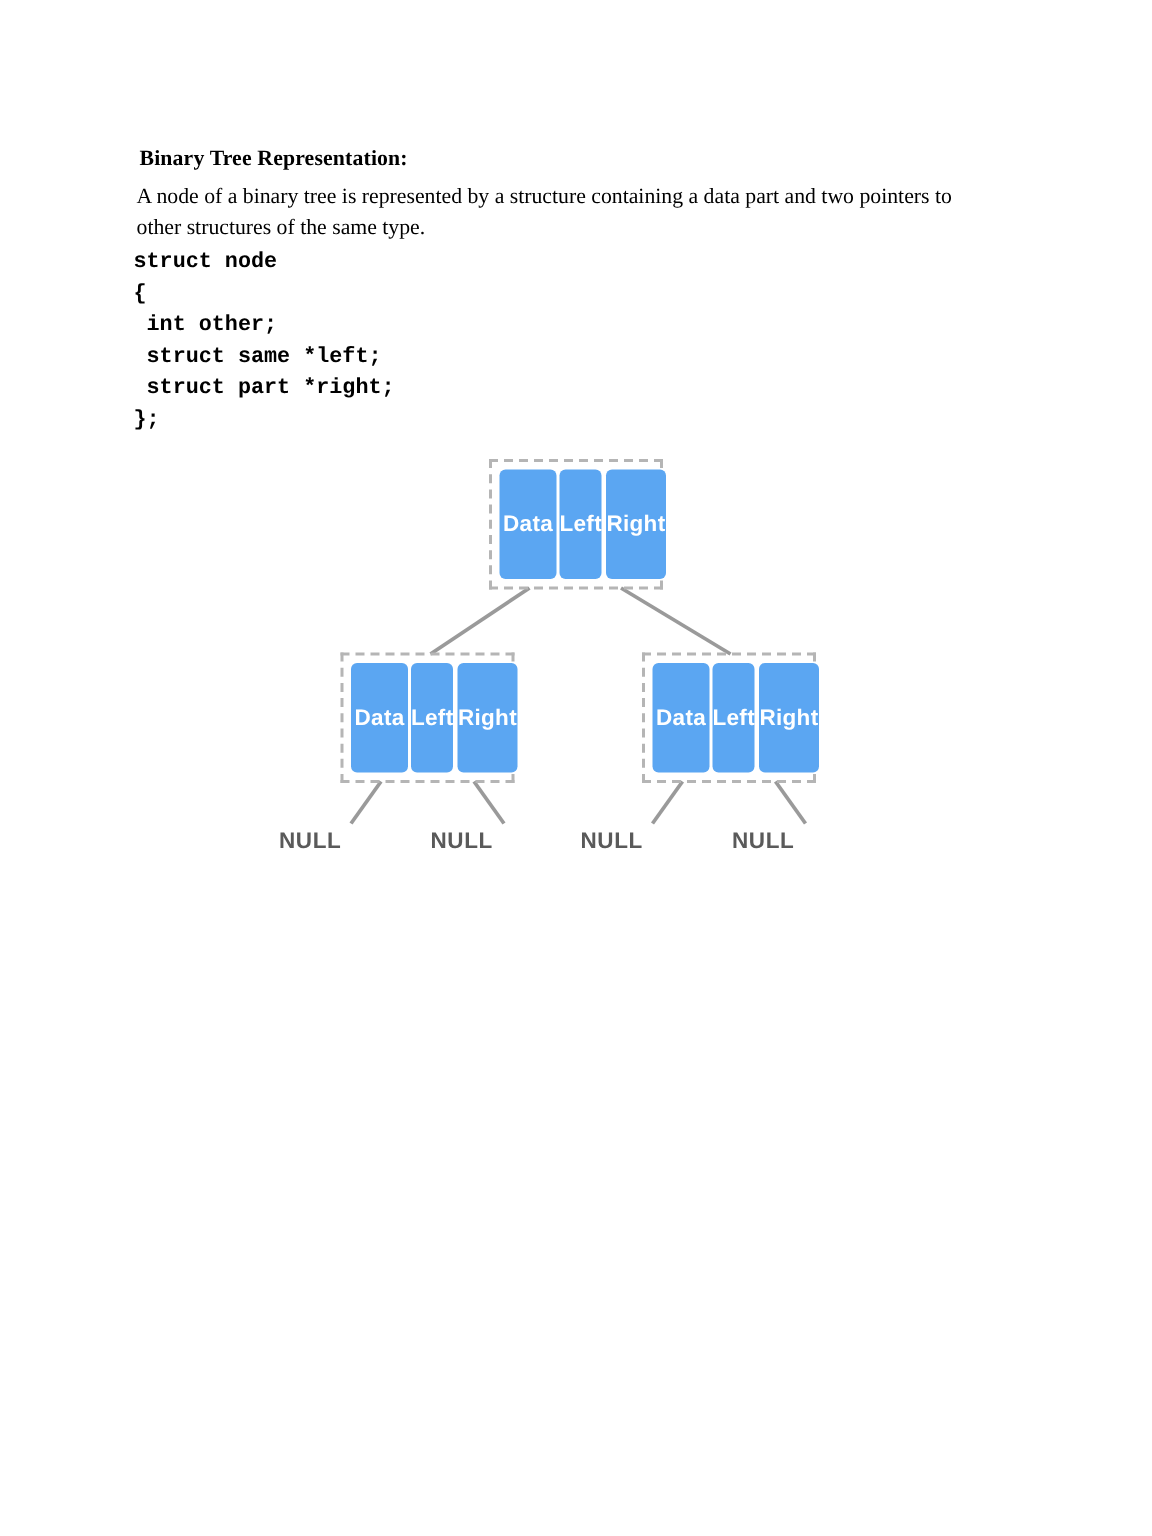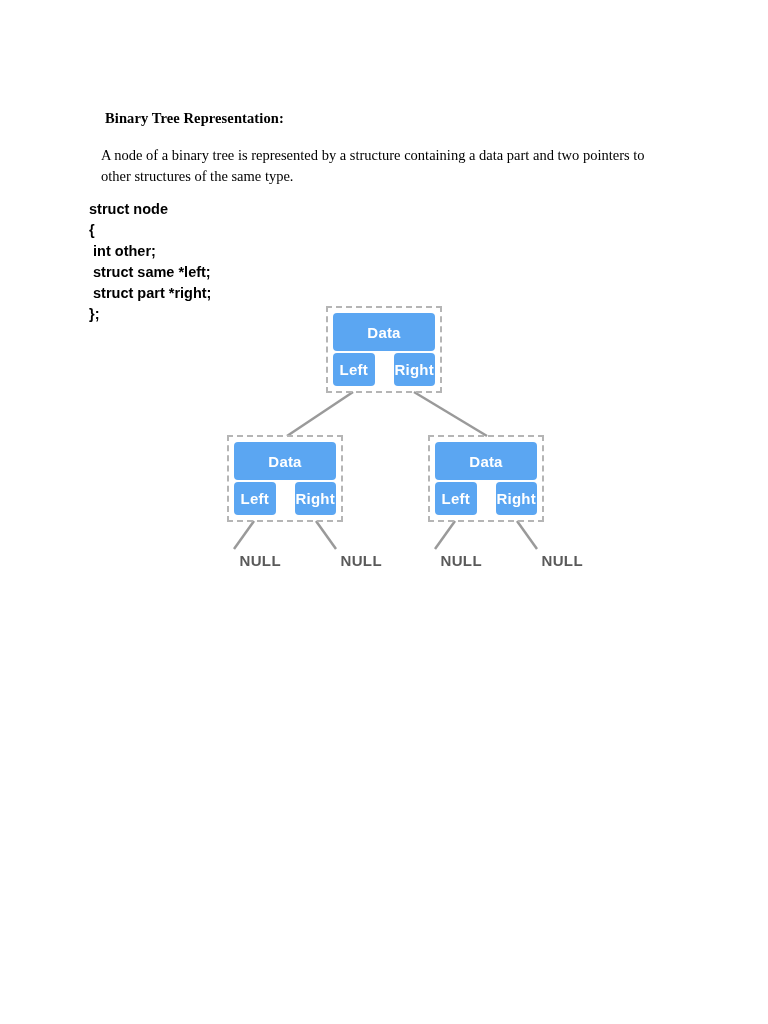--- a/index.html
+++ b/index.html
@@ -21,32 +21,32 @@
     position: absolute;
     left: 89px;
     top: 92px;
     width: 580px;
   }
   .heading {
     font-family: "Liberation Serif", serif;
     font-weight: bold;
     font-size: 14.5px;
     line-height: 21px;
-    margin: 16px;
+    margin: 4px;
     letter-spacing: 0.1px;
   }
   .para {
     font-family: "Liberation Serif", serif;
     font-size: 14.5px;
     line-height: 21px;
-    margin: 12px;
+    margin: 2px;
     text-align: left;
   }
   .code-line {
-    font-family: Liberation Sans, sans-serif;
+    font-family: Liberation Mono, monospace;
     font-weight: bold;
     font-size: 14.5px;
     line-height: 21px;
     margin: 0;
     white-space: pre;
   }
 
   
   .diagram {
     position: absolute;
@@ -64,21 +64,21 @@
 
   .node {
     position: absolute;
     border: 2px dashed #b5b5b5;
     padding: 5px;
     box-sizing: border-box;
     background: transparent;
   }
   .node-inner {
     display: flex;
-    flex-direction: column;
+    flex-direction: row;
     gap: 2px;
     width: 100%;
     height: 100%;
   }
   .cell {
     background: #5ba6f2;
     color: #ffffff;
     font-family: "Liberation Sans", sans-serif;
     font-weight: bold;
     display: flex;
@@ -87,36 +87,36 @@
     border-radius: 4px;
     letter-spacing: 0.2px;
   }
   .cell-data {
     flex: 0 0 38px;
     font-size: 15px;
   }
   .cell-row {
     flex: 1 1 auto;
     display: flex;
-    gap: 19px;
+    gap: 3px;
   }
   .cell-ptr {
     flex: 1 1 50%;
     font-size: 15px;
   }
 
   .null-label {
     position: absolute;
     font-family: "Liberation Sans", sans-serif;
     font-weight: bold;
     font-size: 15px;
     color: #5a5a5a;
     letter-spacing: 0.4px;
     white-space: nowrap;
-    text-align: right;
+    text-align: left;
   }
 </style>
 </head>
 <body>
 
 <div class="doc-text">
   <p class="heading">Binary Tree Representation:</p>
   <p class="para">A node of a binary tree is represented by a structure containing a data part and two pointers to other structures of the same type.</p>
   <p class="code-line">struct node</p>
   <p class="code-line">{</p>

